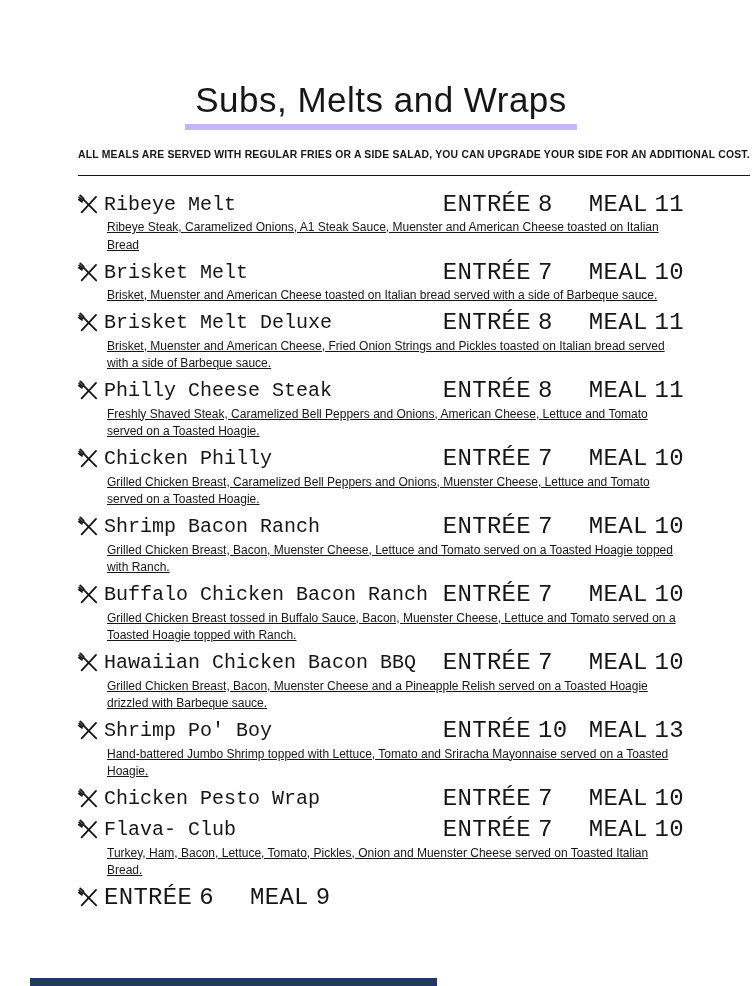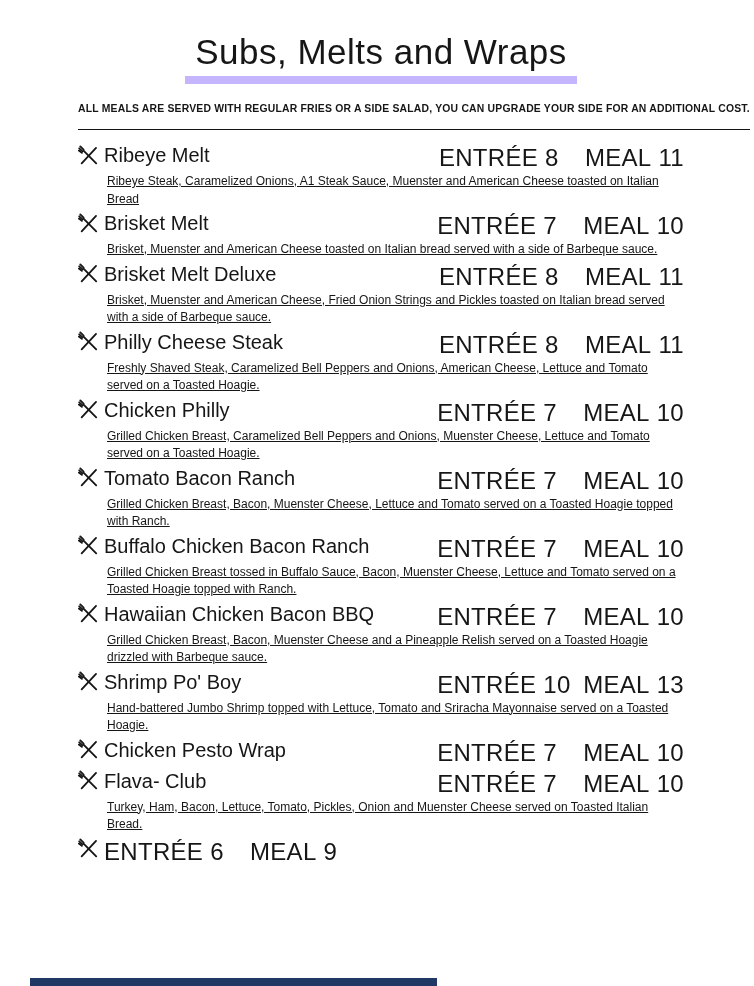--- a/index.html
+++ b/index.html
@@ -16,37 +16,38 @@
     position:relative;
     overflow:hidden;
   }
   .page{padding:24px 70px 0 78px;}
   .title-wrap{text-align:center;margin:8px 0 0;}
   .title{
     display:inline-block;
     font-size:35px;
     font-weight:normal;
     letter-spacing:0.5px;
-    border-bottom:8px solid #c4b5fd;
+    border-bottom:6px solid #c4b5fd;
     padding:0 10px 4px;
     white-space:nowrap;
+    margin-top:48px;
   }
   .subtitle-wrap{text-align:center;margin-top:14px;}
   .subtitle{
     display:inline-block;
     font-size:10.4px;
     font-weight:bold;
     letter-spacing:0.2px;
     border-bottom:1px solid #151515;
     padding-bottom:15px;
     white-space:nowrap;
   }
   .items{margin-top:14px;}
   .item{margin-bottom:3px;}
-  .item-head{display:flex;align-items:flex-start;min-height:28px;}
+  .item-head{display:flex;align-items:center;min-height:28px;font-family:Liberation Mono, monospace;}
   .icon{
     flex:0 0 26px;width:26px;height:22px;
     display:inline-flex;align-items:center;
   }
   .icon svg{display:block;}
   .item-name{flex:1;font-size:20px;white-space:nowrap;overflow:hidden;}
   .price-col{display:flex;align-items:baseline;font-size:24px;letter-spacing:0.3px;white-space:nowrap;}
   .price-col .num{margin-left:7px;}
   .col-entree{flex:0 0 146px;}
   .col-meal{flex:0 0 92px;}
@@ -230,21 +231,21 @@
         <svg viewBox="0 0 24 24" width="21" height="21" aria-hidden="true">
           <g fill="none" stroke="#161616" stroke-width="2.1" stroke-linecap="round">
             <path d="M20.6 3.4 L4.2 21"></path>
             <path d="M6.6 6.6 L20.8 21"></path>
             <path d="M2.6 1.6 L6.4 5.4"></path>
             <path d="M1.4 3.8 L5.2 7.4"></path>
             <path d="M1.0 6.4 L4.4 9.0"></path>
           </g>
         </svg>
       </span>
-      <span class="item-name">Tomato Bacon Ranch</span>
+      <span class="item-name">Shrimp Bacon Ranch</span>
       <span class="price-col col-entree">
         <span>ENTRÉE</span>
         <span class="num">7</span>
       </span>
       <span class="price-col col-meal">
         <span>MEAL</span>
         <span class="num">10</span>
       </span>
     </div>
     <div class="item-desc">

